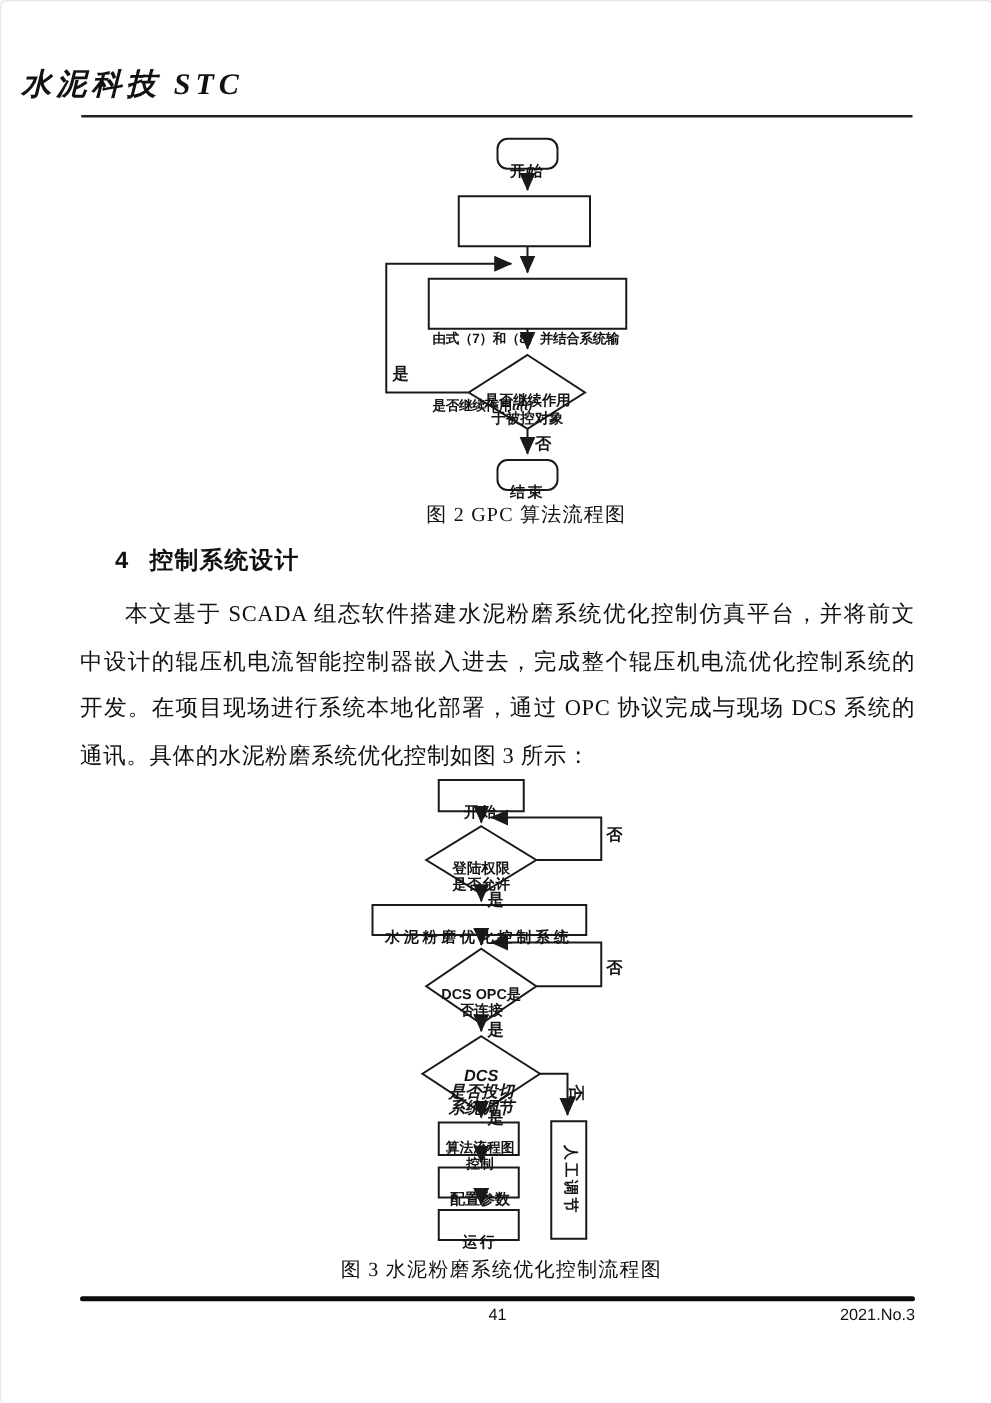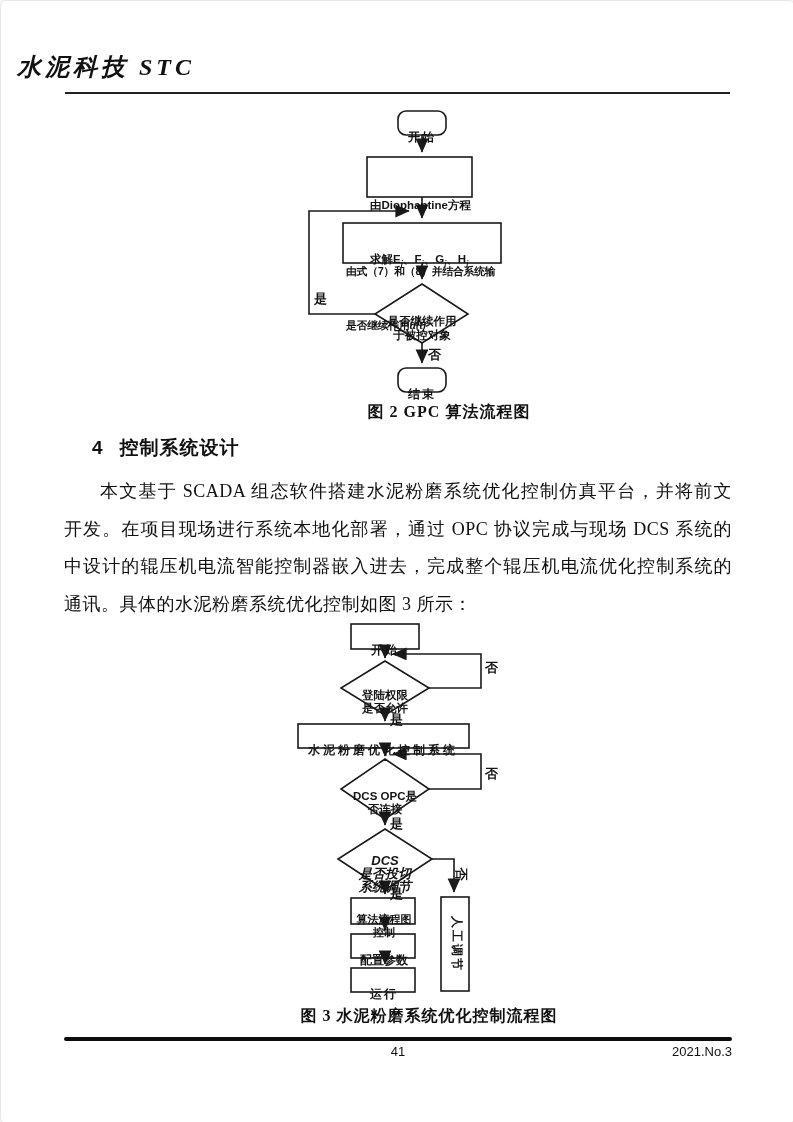--- a/index.html
+++ b/index.html
@@ -27,21 +27,21 @@
   .center{transform:translate(-50%,-50%);text-align:center;margin-top:14px;}
   .rot{transform:translate(-50%,-50%) rotate(90deg);}
   .branch-label{
     position:absolute;font-family:"Liberation Sans","DejaVu Sans",sans-serif;
     font-size:13px;font-weight:700;color:#141414;white-space:nowrap;
   }
   sub.sj{font-size:8px;font-style:italic;font-family:"Liberation Serif",serif;}
   i.iu{font-family:"Liberation Serif",serif;font-size:11.5px;}
   .fig-caption{
     position:absolute;transform:translateX(-50%);white-space:nowrap;
-    font-size:16px;font-weight:700;letter-spacing:1px;margin-left:28px;
+    font-size:16px;font-weight:400;letter-spacing:1px;
   }
   
   .section-heading{
     position:absolute;top:434px;left:63px;width:668px;
     font-family:"Liberation Sans","DejaVu Sans",sans-serif;
     font-size:19px;font-weight:700;letter-spacing:1px;margin-left:28px;
   }
   .section-heading .num{margin-right:16px;}
   .body-par{
     position:absolute;top:472px;left:63px;width:668px;
@@ -79,24 +79,20 @@
       <polyline class="wire" points="374,210 308,210 308,107 408,107" marker-end="url(#ah1)"></polyline>
       <rect class="shape" x="342" y="119" width="158" height="40"></rect>
       <line class="wire" x1="421" y1="159" x2="421" y2="175" marker-end="url(#ah1)"></line>
       <polygon class="shape" points="421,180 467,210 421,239 374,210"></polygon>
       <line class="wire" x1="421" y1="239" x2="421" y2="259" marker-end="url(#ah1)"></line>
       <rect class="shape" x="397" y="264" width="48" height="24" rx="8"></rect>
     </svg>
 
     <div class="node-text center" style="left:421px;top:19px;font-size:12px;letter-spacing:2px;">开始</div>
 
-    <div class="node-text" style="left:369px;top:56px;font-size:11.5px;line-height:18px;">
-      <div>由Diophantine方程</div>
-      <div><span>求解E</span><sub class="sj">j</sub><span>、F</span><sub class="sj">j</sub><span>、G</span><sub class="sj">j</sub><span>、H</span><sub class="sj">j</sub></div>
-    </div>
 
     <div class="node-text" style="left:345px;top:122px;font-size:10.8px;line-height:18px;letter-spacing:-0.2px;">
       <div>由式（7）和（8）并结合系统输</div>
       <div><span>是否继续作用</span><i class="iu">u(t)</i></div>
     </div>
 
     <div class="node-text center" style="left:421px;top:210px;font-size:11.5px;line-height:14px;">是否继续作用
 于被控对象</div>
 
     <div class="branch-label" style="left:313px;top:186px;">是</div>
@@ -106,22 +102,22 @@
 
     <div class="fig-caption" style="left:420px;top:298px;">图 2  GPC 算法流程图</div>
   </div>
 
   <div class="section-heading">
     <span class="num">4</span><span>控制系统设计</span>
   </div>
 
   <div class="body-par">
     <div class="body-line first">本文基于 SCADA 组态软件搭建水泥粉磨系统优化控制仿真平台，并将前文</div>
+    <div class="body-line">中设计的辊压机电流智能控制器嵌入进去，完成整个辊压机电流优化控制系统的</div>
     <div class="body-line">开发。在项目现场进行系统本地化部署，通过 OPC 协议完成与现场 DCS 系统的</div>
-    <div class="body-line">中设计的辊压机电流智能控制器嵌入进去，完成整个辊压机电流优化控制系统的</div>
     <div class="body-line last">通讯。具体的水泥粉磨系统优化控制如图 3 所示：</div>
   </div>
 
   <div class="flow fc2">
     <svg width="793" height="415">
       <defs>
         <marker id="ah2" markerWidth="11" markerHeight="9" refX="8.5" refY="4" orient="auto">
           <path d="M0,0 L9,4 L0,8 z" fill="#1a1a1a"></path>
         </marker>
       </defs>

